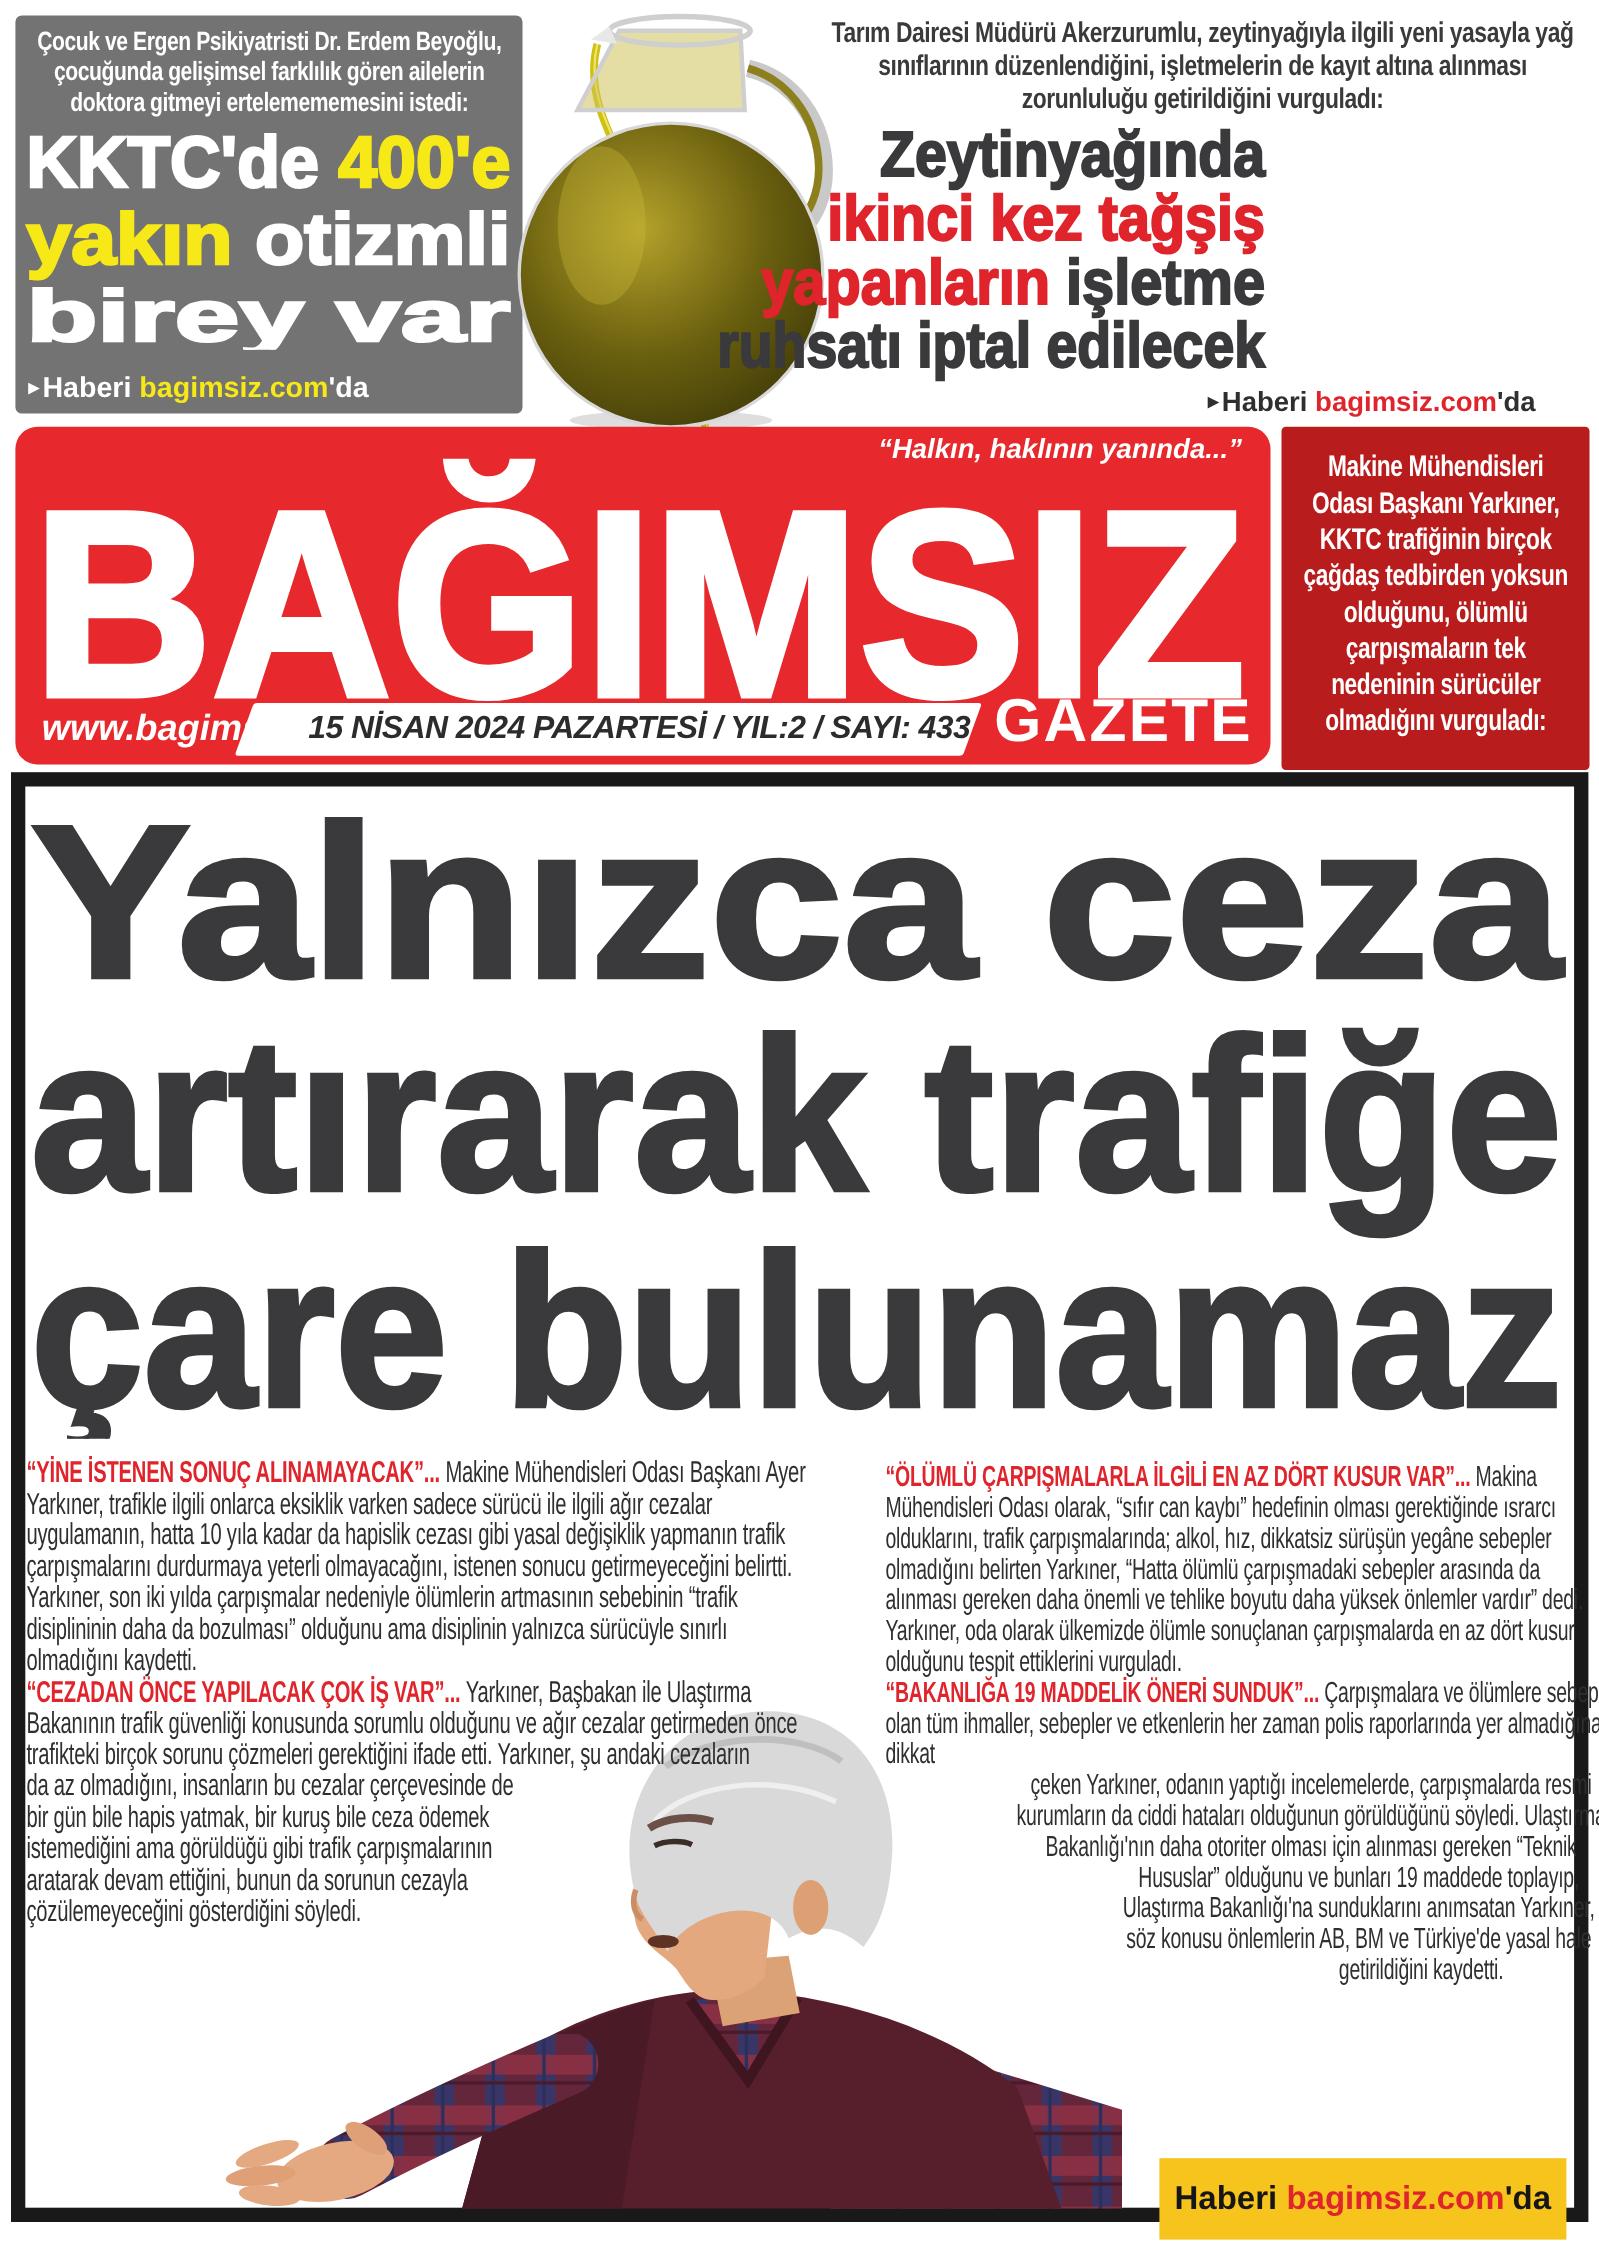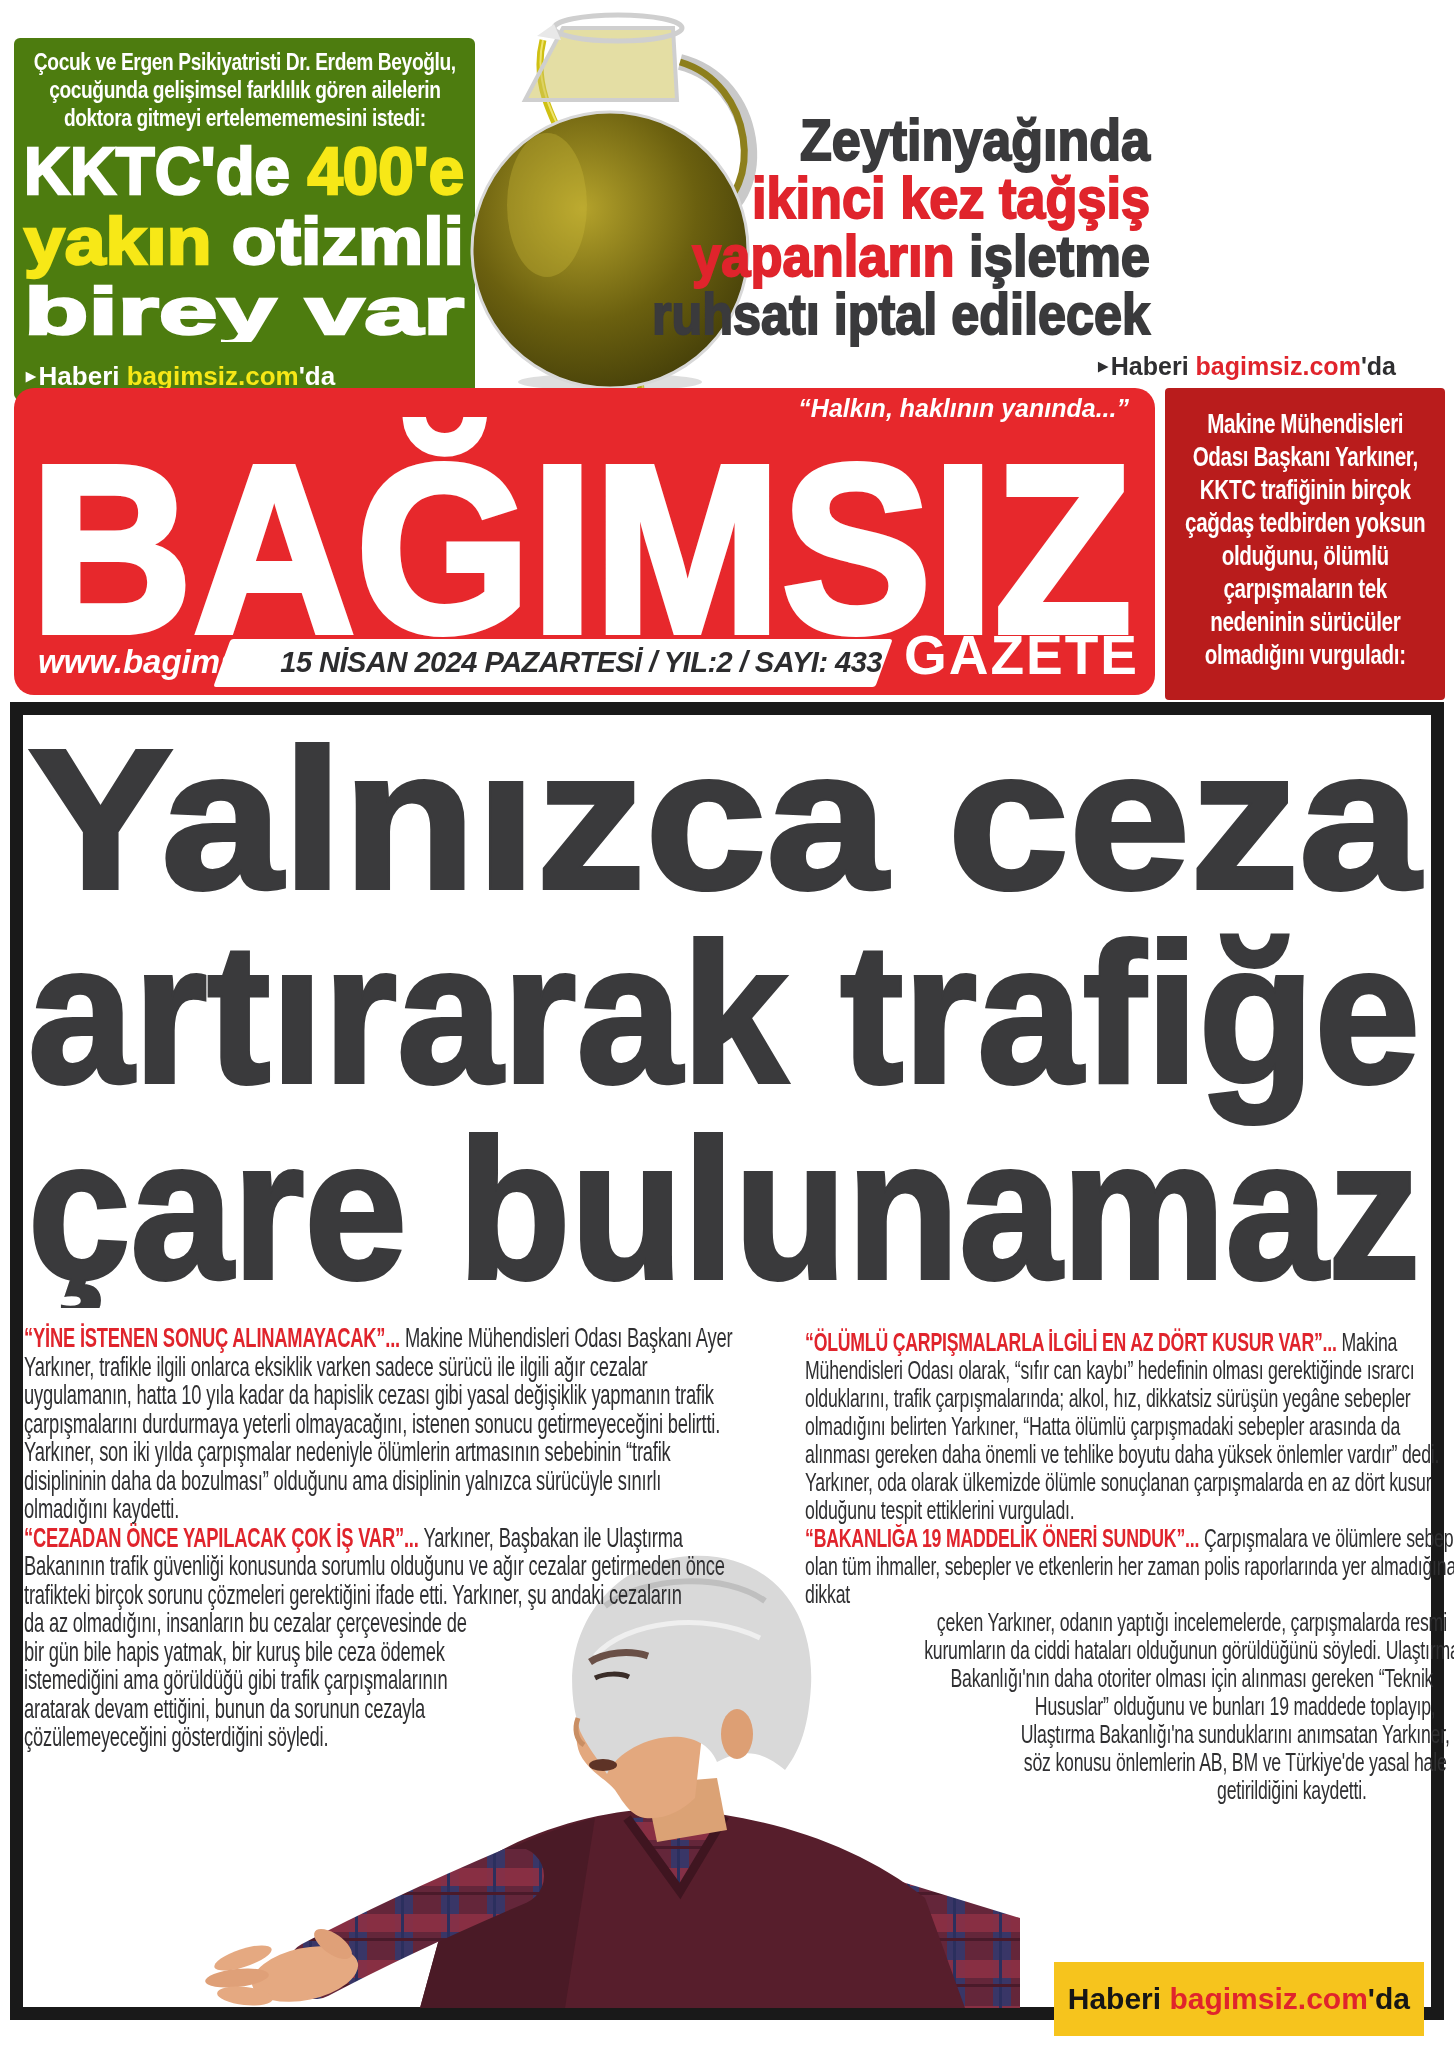--- a/index.html
+++ b/index.html
@@ -2,21 +2,21 @@
 <html><head>
 <meta charset="utf-8">
 <style>
   html,body{margin:0;padding:0;background:#ffffff;}
   #page{position:relative;width:1454px;height:2048px;background:#ffffff;overflow:hidden;
         font-family:"Liberation Sans",sans-serif;}
   .abs{position:absolute;}
   svg text{font-family:"Liberation Sans",sans-serif;font-weight:700;paint-order:stroke fill;}
 
   
-  #autism-box{left:14px;top:14px;width:461px;height:362px;background:#4d7c0f;border-radius:6px;margin-top:24px;}
+  #autism-box{left:14px;top:14px;width:461px;height:362px;background:#737373;border-radius:6px;}
   #autism-kicker-clip{position:absolute;left:10px;top:10px;width:441px;overflow:visible;}
   #autism-kicker{width:552px;transform:scaleX(0.8);transform-origin:0 0;
      color:#fff;font-weight:700;font-size:24px;line-height:28px;text-align:center;letter-spacing:-0.5px;}
   #autism-headline-svg{position:absolute;left:8px;top:96px;}
   #autism-source{position:absolute;left:12px;bottom:8px;color:#fff;font-weight:700;font-size:26px;}
   .src-pointer{font-size:19px;vertical-align:3px;margin-right:3px;}
   .yellow{color:#f7e817;}
 
   
   #jug-art{left:425px;top:0;}
@@ -112,20 +112,23 @@
     <ellipse cx="185" cy="382" rx="92" ry="9" fill="rgba(0,0,0,0.13)"></ellipse>
     <path d="M255,62 C335,82 345,195 288,218" fill="none" stroke="#c9c9c9" stroke-width="16"></path>
     <path d="M255,62 C330,84 338,192 286,212" fill="none" stroke="#8d7f1c" stroke-width="7"></path>
     <circle cx="185" cy="250" r="138" fill="url(#oilg)" stroke="#d8d8d8" stroke-width="3"></circle>
     <ellipse cx="122" cy="205" rx="40" ry="72" fill="#cdbd3a" opacity="0.33"></ellipse>
     <path d="M100,100 L138,28 L248,28 L252,100 Z" fill="rgba(205,195,90,0.55)" stroke="#cfcfcf" stroke-width="4"></path>
     <ellipse cx="193" cy="28" rx="64" ry="13" fill="none" stroke="#cfcfcf" stroke-width="5"></ellipse>
     <path d="M129,24 L112,36 L136,40 Z" fill="#e8e8e8"></path>
   </svg>
 
+  <div id="oil-kicker-clip" class="abs" style="left:740px;top:14px;width:706px;">
+    <div id="oil-kicker">Tarım Dairesi Müdürü Akerzurumlu, zeytinyağıyla ilgili yeni yasayla yağ sınıflarının düzenlendiğini, işletmelerin de kayıt altına alınması zorunluluğu getirildiğini vurguladı:</div>
+  </div>
   <svg id="oil-headline-svg" class="abs" width="522" height="250" viewBox="0 0 522 250">
     <text x="505" y="52" text-anchor="end" font-size="58" textLength="350" lengthAdjust="spacingAndGlyphs" fill="#3a3a3c" stroke="#3a3a3c" stroke-width="2">Zeytinyağında</text>
     <text x="505" y="110" text-anchor="end" font-size="58" textLength="398" lengthAdjust="spacingAndGlyphs" fill="#e0242c" stroke="#e0242c" stroke-width="2">ikinci kez tağşiş</text>
     <text x="505" y="168" text-anchor="end" font-size="58" textLength="458" lengthAdjust="spacingAndGlyphs" stroke-width="2">
       <tspan fill="#e0242c" stroke="#e0242c">yapanların </tspan><tspan fill="#3a3a3c" stroke="#3a3a3c">işletme</tspan>
     </text>
     <text x="505" y="226" text-anchor="end" font-size="58" textLength="498" lengthAdjust="spacingAndGlyphs" fill="#3a3a3c" stroke="#3a3a3c" stroke-width="2">ruhsatı iptal edilecek</text>
   </svg>
   <div id="oil-source">
     <span class="src-pointer">▸</span><span>Haberi </span><span class="red-txt">bagimsiz.com</span><span>'da</span>

